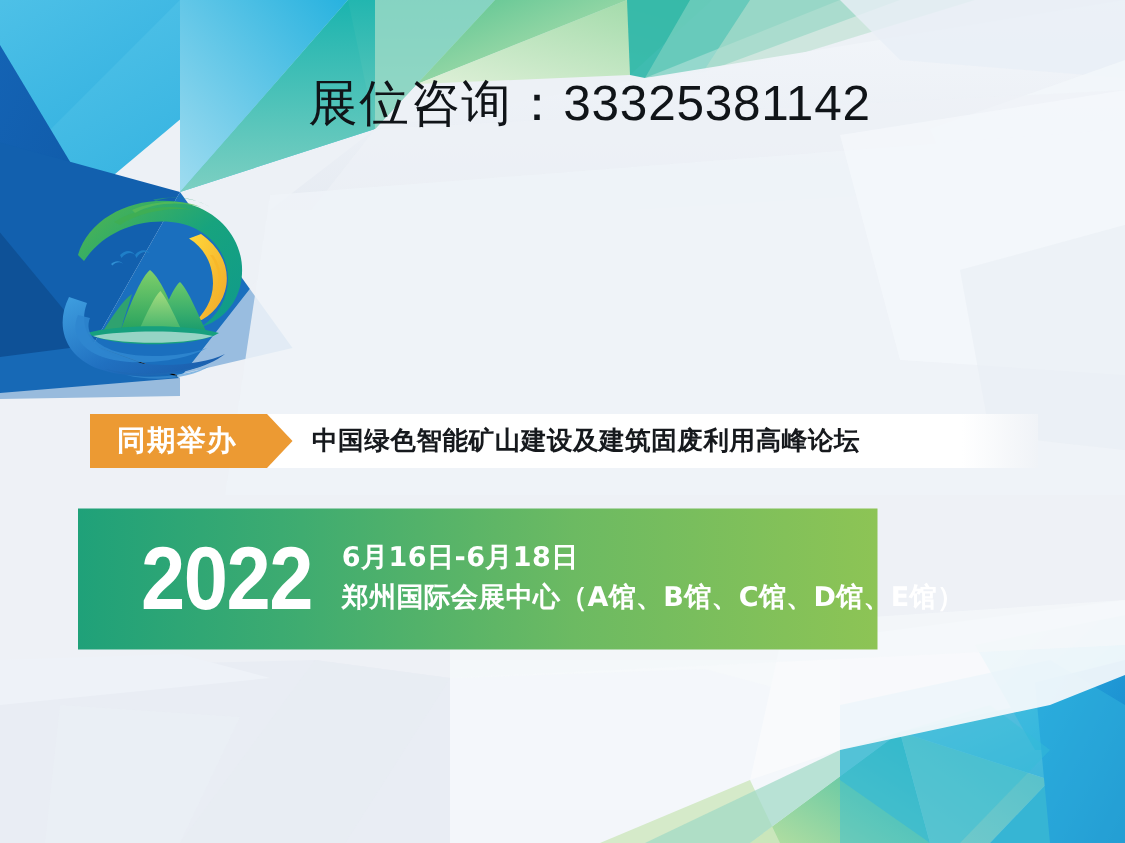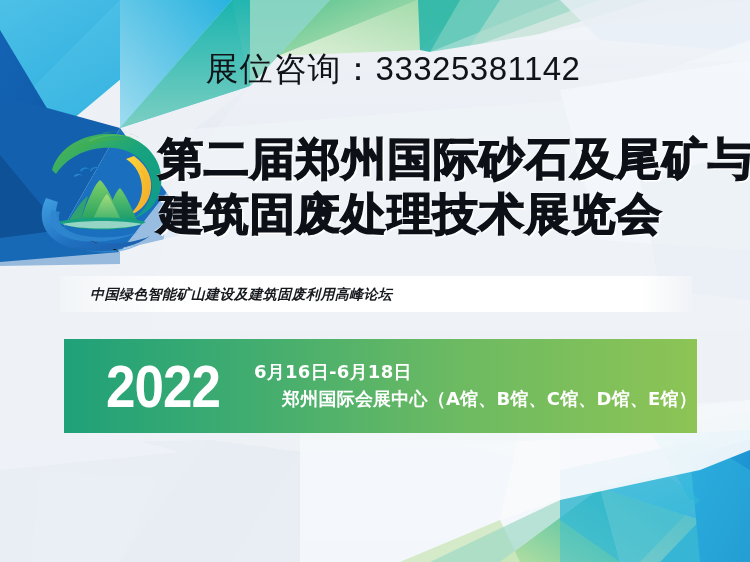--- a/index.html
+++ b/index.html
@@ -117,53 +117,53 @@
     height: 0;
     border-top: 18px solid transparent;
     border-bottom: 18px solid transparent;
     border-left: 17px solid #ec9a33;
   }
   .forum-title {
     flex: 1 1 auto;
     padding-left: 30px;
     font-family: "DejaVu Sans", "Liberation Sans", sans-serif;
     font-weight: bold;
-    font-size: 14px;
+    font-size: 17px;
     line-height: 36px;
     color: #16191d;
     letter-spacing: 0.4px;
     white-space: nowrap;
-    font-style: italic;
   }
 
   
   .event-bar {
     position: absolute;
-    left: 64px;
+    left: 52px;
     top: 339px;
-    width: 633px;
+    width: 533px;
     height: 94px;
     background: linear-gradient(to right, #1fa179 0%, #3fac70 28%, #6cba62 62%, #8dc455 100%);
     display: flex;
     align-items: center;
     box-sizing: border-box;
     padding-left: 42px;
+    gap: 16px;
   }
   .event-year {
     font-family: "Liberation Sans", "DejaVu Sans", sans-serif;
     font-weight: bold;
     font-size: 53px;
     line-height: 53px;
     color: #ffffff;
     letter-spacing: -1px;
     flex: 0 0 auto;
     transform: scaleY(1.12);
   }
   .event-details {
-    margin-left: 34px;
+    margin-left: 4px;
     flex: 1 1 auto;
   }
   .event-dates {
     font-family: "DejaVu Sans", "Liberation Sans", sans-serif;
     font-weight: bold;
     font-size: 18px;
     line-height: 26px;
     color: #ffffff;
     letter-spacing: 0.3px;
     white-space: nowrap;
@@ -357,26 +357,23 @@
     <path d="M22,84 C16,98 26,110 46,114 C66,118 94,114 108,106
              C92,112 66,113 50,109 C34,105 26,96 30,86 Z" fill="#2f86cf" opacity="0.9"></path>
     <path d="M40,120 C62,126 94,123 112,114 C96,124 62,128 40,120 Z" fill="#1e69b4" opacity="0.8"></path>
     <path d="M54,124 C74,127 96,124 110,118 C98,126 74,129 54,124 Z" fill="#3f93d6" opacity="0.6"></path>
 
     <path d="M50,44 C54,40 58,41 60,44 C58,42 54,42 51,46 Z" fill="#1f7fc8"></path>
     <path d="M60,44 C63,40 68,40 70,43 C67,41 63,42 61,46 Z" fill="#1f7fc8"></path>
     <path d="M44,50 C47,47 51,48 52,50 C50,48 47,49 45,51 Z" fill="#2f8fd4"></path>
   </svg>
 
-  <div class="title-block">
-    <div class="title-line">第二届郑州国际砂石及尾矿与</div>
-    <div class="title-line">建筑固废处理技术展览会</div>
-  </div>
 
   <div class="forum-strip">
+    <div class="forum-badge">同期举办</div>
     <div class="forum-title">中国绿色智能矿山建设及建筑固废利用高峰论坛</div>
   </div>
 
   <div class="event-bar">
     <div class="event-year">2022</div>
     <div class="event-details">
       <div class="event-dates">6月16日-6月18日</div>
       <div class="event-venue">郑州国际会展中心（A馆、B馆、C馆、D馆、E馆）</div>
     </div>
   </div>

